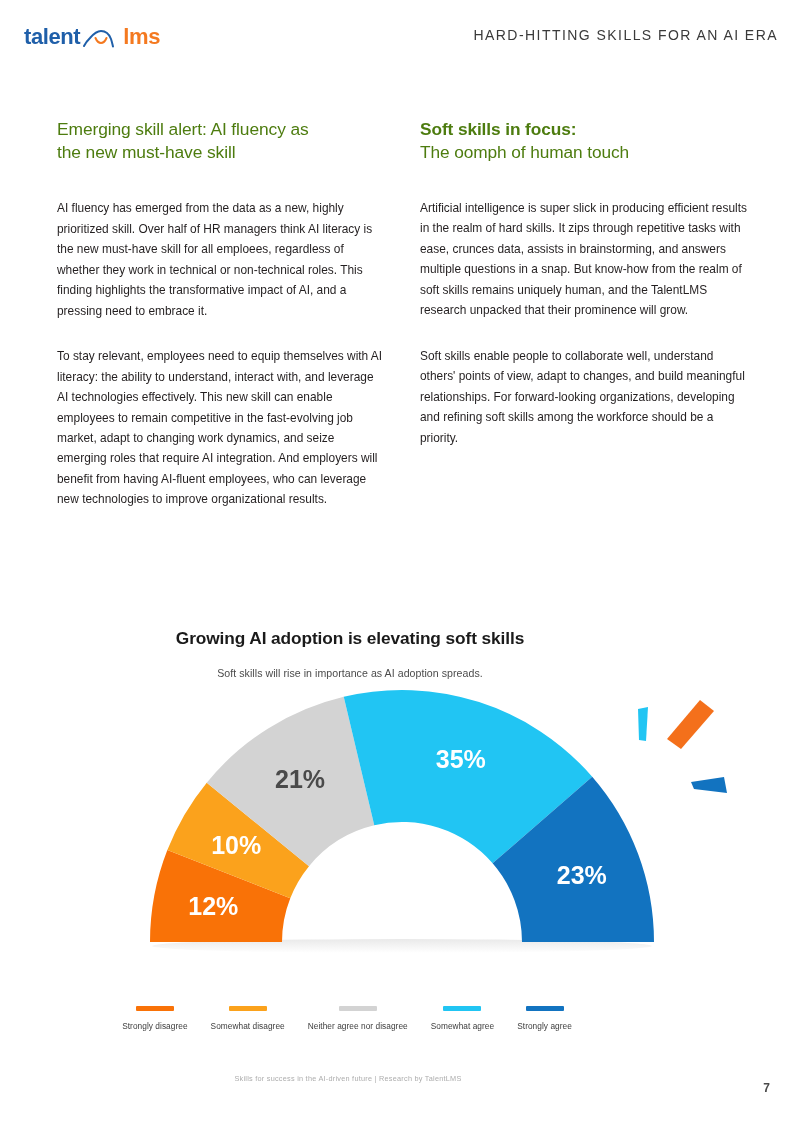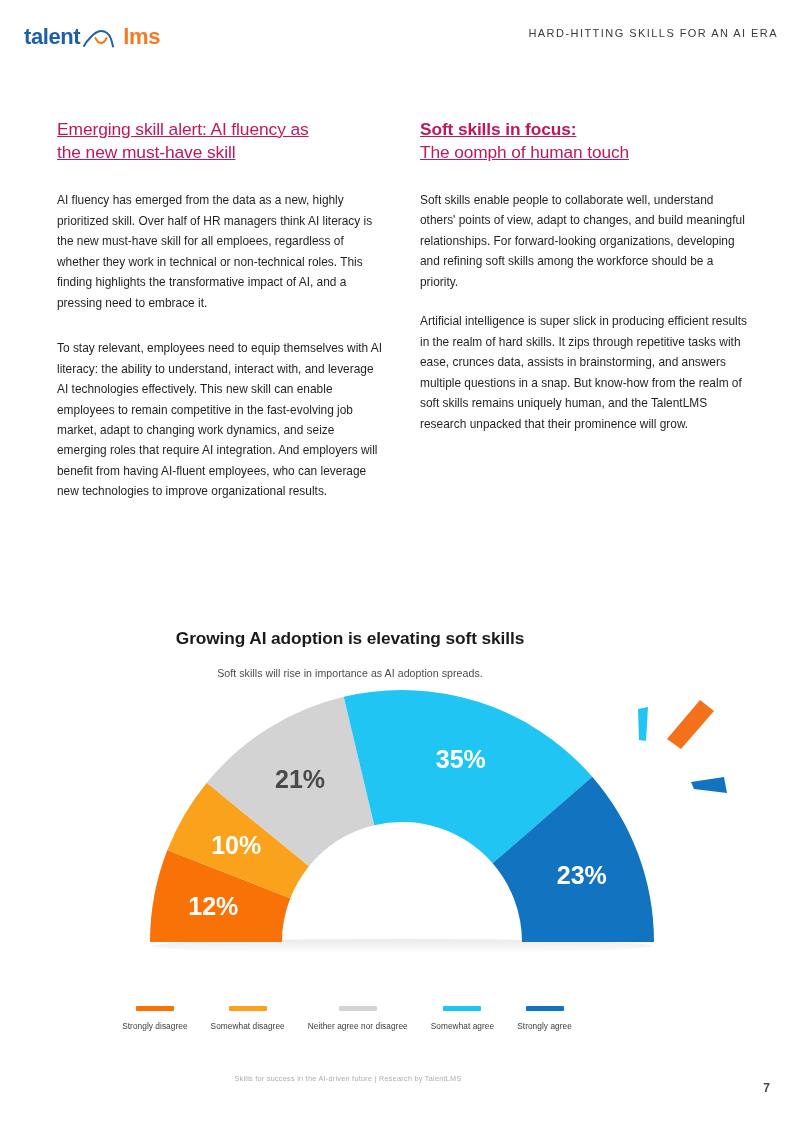--- a/index.html
+++ b/index.html
@@ -30,43 +30,42 @@
   .logo-talent { color:#1f5fa9; }
   .logo-lms { color:#f47920; margin-left:4px; }
   .logo-mark {
     position:relative;
     width:36px; height:20px;
     margin:0 1px 0 2px;
   }
   .logo-mark svg { display:block; }
   .header-kicker {
     position:absolute; right:24px; top:27px;
-    font-size:11px; letter-spacing:1.45px;
+    font-size:14px; letter-spacing:1.45px;
     color:#3a3a3a; font-weight:normal;
     text-transform:uppercase;
     white-space:nowrap;
   }
   
   .columns {
     position:absolute; left:0; top:118px;
     width:802px;
   }
   .col {
     position:absolute; top:0;
     width:330px;
   }
   .col-left  { left:57px; }
   .col-right { left:420px; }
   .col-head {
     font-size:17.3px;
     line-height:1.33;
-    color:#be185d;
+    color:#4d7c0f;
     letter-spacing:-0.1px;
-    margin-bottom:26px;
-    text-decoration:underline;
+    margin-bottom:34px;
   }
   .col-head .l1 { display:block; }
   .col-head .l2 { display:block; }
   .head-bold .l1 { font-weight:bold; }
   .head-bold .l2 { font-weight:normal; }
   .head-plain .l1, .head-plain .l2 { font-weight:normal; }
   .col-left .col-head { font-size:17.4px; }
   p.body {
     font-size:11.9px;
     line-height:1.72;
@@ -162,22 +161,22 @@
       </h2>
       <p class="body gap">AI fluency has emerged from the data as a new, highly prioritized skill. Over half of HR managers think AI literacy is the new must-have skill for all emploees, regardless of whether they work in technical or non-technical roles. This finding highlights the transformative impact of AI, and a pressing need to embrace it.</p>
       <p class="body">To stay relevant, employees need to equip themselves with AI literacy: the ability to understand, interact with, and leverage AI technologies effectively. This new skill can enable employees to remain competitive in the fast-evolving job market, adapt to changing work dynamics, and seize emerging roles that require AI integration. And employers will benefit from having AI-fluent employees, who can leverage new technologies to improve organizational results.</p>
     </div>
 
     <div class="col col-right">
       <h2 class="col-head head-bold">
         <span class="l1">Soft skills in focus:</span>
         <span class="l2">The oomph of human touch</span>
       </h2>
+      <p class="body gap">Artificial intelligence is super slick in producing efficient results in the realm of hard skills. It zips through repetitive tasks with ease, crunces data, assists in brainstorming, and answers multiple questions in a snap. But know-how from the realm of soft skills remains uniquely human, and the TalentLMS research unpacked that their prominence will grow.</p>
       <p class="body">Soft skills enable people to collaborate well, understand others' points of view, adapt to changes, and build meaningful relationships. For forward-looking organizations, developing and refining soft skills among the workforce should be a priority.</p>
-      <p class="body gap">Artificial intelligence is super slick in producing efficient results in the realm of hard skills. It zips through repetitive tasks with ease, crunces data, assists in brainstorming, and answers multiple questions in a snap. But know-how from the realm of soft skills remains uniquely human, and the TalentLMS research unpacked that their prominence will grow.</p>
     </div>
   </div>
 
   <div class="chart">
     <div class="chart-title">Growing AI adoption is elevating soft skills</div>
     <div class="chart-sub">Soft skills will rise in importance as AI adoption spreads.</div>
 
     <div class="gauge-wrap">
       <svg width="802" height="290" viewBox="0 0 802 290">
         <defs>

